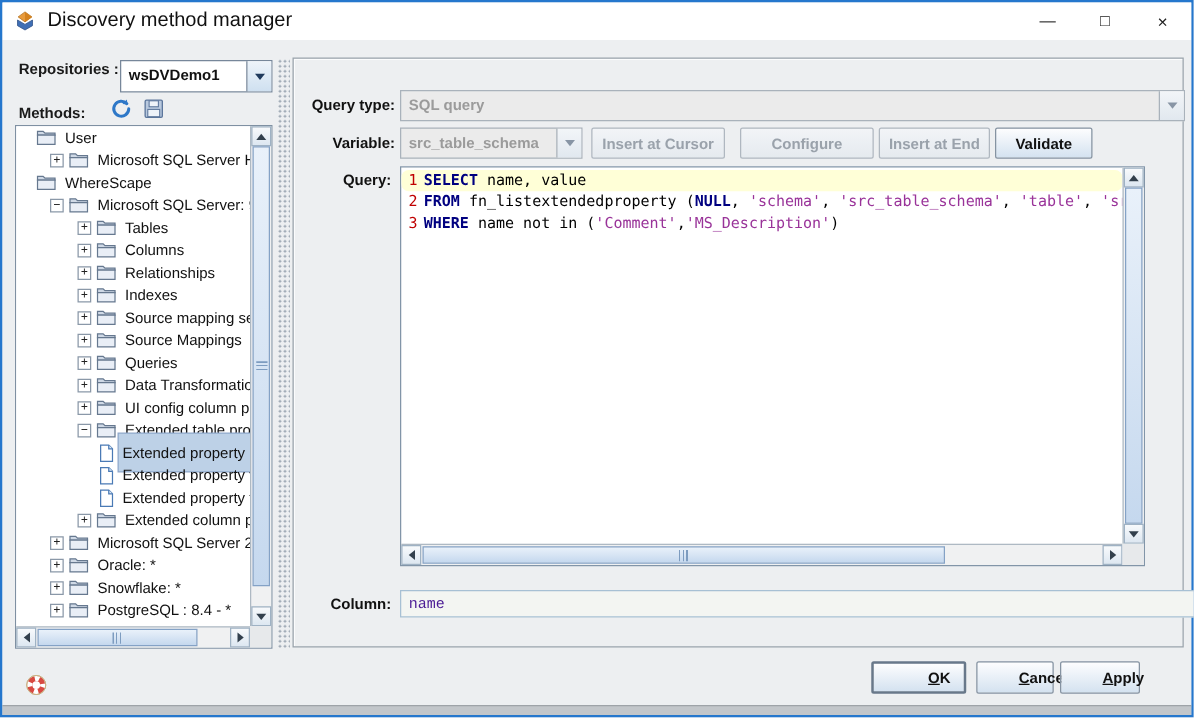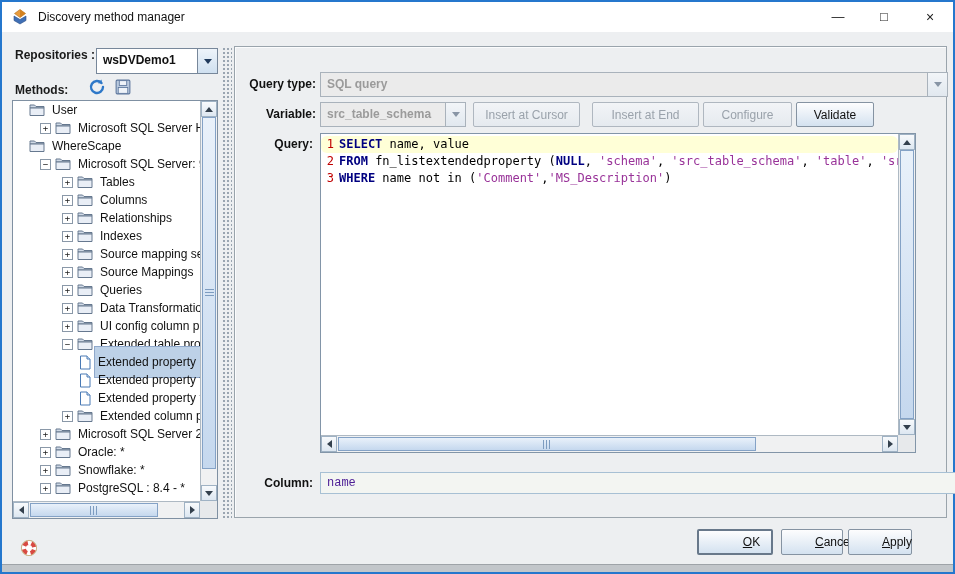--- a/index.html
+++ b/index.html
@@ -5,41 +5,41 @@
   * { box-sizing: border-box; margin: 0; padding: 0; }
   html,body { width: 955px; height: 574px; overflow: hidden; }
   body { font-family: "Liberation Sans", sans-serif; font-size: 12px; color:#111; }
 
   .window { position: relative; width: 955px; height: 574px;
             border: 2px solid #2577cd; background:#edeff1; }
 
   
   .titlebar { position:absolute; left:0; top:0; right:0; height:30px; background:#ffffff; }
   .app-icon { position:absolute; left:9px; top:6px; width:18px; height:18px; }
-  .title-text { position:absolute; left:36px; top:0; line-height:30px; font-size:12px; color:#101010; }
+  .title-text { position:absolute; left:36px; top:0; line-height:30px; font-size:16px; color:#101010; }
   .win-btn { position:absolute; top:0; width:46px; height:30px; text-align:center; line-height:30px;
              font-size:13px; color:#222; }
   .win-min { right:92px; } .win-max { right:46px; } .win-close { right:0; font-size:14px; }
 
   .content { position:absolute; left:0; top:30px; right:0; bottom:8px; background:#edeff1; }
   .bottom-strip { position:absolute; left:0; right:0; bottom:0; height:8px; background:#c2c6ca; border-top:1px solid #9ea3a8; }
 
   
   .flabel { font-weight:bold; font-size:12px; color:#1a1a1a; position:absolute; white-space:nowrap; }
   .jcombo { position:absolute; display:flex; border:1px solid #77879a; background:#fff; }
   .jcombo .cval { flex:1; padding:4px 6px 0 6px; font-weight:bold; white-space:nowrap; overflow:hidden; }
   .jcombo .carrow { width:20px; border-left:1px solid #77879a; background:linear-gradient(#eef4fa,#cfe0f0);
                     display:flex; align-items:center; justify-content:center; }
   .jcombo.disabled { border-color:#a9b2bb; background:#ebebeb; }
   .jcombo.disabled .cval { color:#9b9b9b; }
   .jcombo.disabled .carrow { background:linear-gradient(#f2f5f8,#e1e8ef); border-left-color:#a9b2bb; }
   .tri-dn { width:0;height:0;border-left:4px solid transparent;border-right:4px solid transparent;border-top:5px solid #203a5c; }
   .disabled .tri-dn { border-top-color:#8895a5; }
 
-  .jbtn { font-family:"Liberation Sans",sans-serif; font-weight:normal; font-size:12px; color:#111;
+  .jbtn { font-family:"Liberation Sans",sans-serif; font-weight:bold; font-size:12px; color:#111;
           background:linear-gradient(#fdfdfe,#d4e2f0); border:1px solid #8593a2; border-radius:2px; }
   .jbtn:disabled, .jbtn.disabled { color:#9aa2ab; background:linear-gradient(#f2f4f7,#e5eaef); border-color:#afb7c0; }
 
   
   .repo-label { left:13px; top:16px; }
   .repo-combo { left:94px; top:16px; width:122px; height:26px; }
   .methods-label { left:13px; top:51px; }
   .mini-icon { position:absolute; width:18px; height:18px; }
   .refresh-icon { left:86px; top:46px; }
   .save-icon { left:112px; top:46px; }
@@ -412,22 +412,22 @@
 
       <span class="rlabel var-label">Variable:</span>
       <div class="jcombo disabled var-combo">
         <span class="cval">src_table_schema</span>
         <span class="carrow">
             <span class="tri-dn"></span>
           </span>
       </div>
       <div class="var-buttons">
           <button class="jbtn disabled" disabled="">Insert at Cursor</button>
+          <button class="jbtn disabled" disabled="">Configure</button>
           <button class="jbtn disabled" disabled="">Insert at End</button>
-          <button class="jbtn disabled" disabled="">Configure</button>
           <button class="jbtn">Validate</button>
         </div>
 
       <span class="rlabel q-label">Query:</span>
       <div class="editor">
         <div class="code-area">
             <div class="code-line hl"><span class="ln" style="color:#c00000">1</span><span style="color:#000080;font-weight:bold">SELECT</span><span style="color:#000000"> name, value</span></div>
             <div class="code-line"><span class="ln" style="color:#c00000">2</span><span style="color:#000080;font-weight:bold">FROM</span><span style="color:#000000"> fn_listextendedproperty (</span><span style="color:#000080;font-weight:bold">NULL</span><span style="color:#000000">, </span><span style="color:#993399">'schema'</span><span style="color:#000000">, </span><span style="color:#993399">'src_table_schema'</span><span style="color:#000000">, </span><span style="color:#993399">'table'</span><span style="color:#000000">, </span><span style="color:#993399">'src_</span></div>
             <div class="code-line"><span class="ln" style="color:#c00000">3</span><span style="color:#000080;font-weight:bold">WHERE</span><span style="color:#000000"> name not in (</span><span style="color:#993399">'Comment'</span><span style="color:#000000">,</span><span style="color:#993399">'MS_Description'</span><span style="color:#000000">)</span></div>
           </div>

